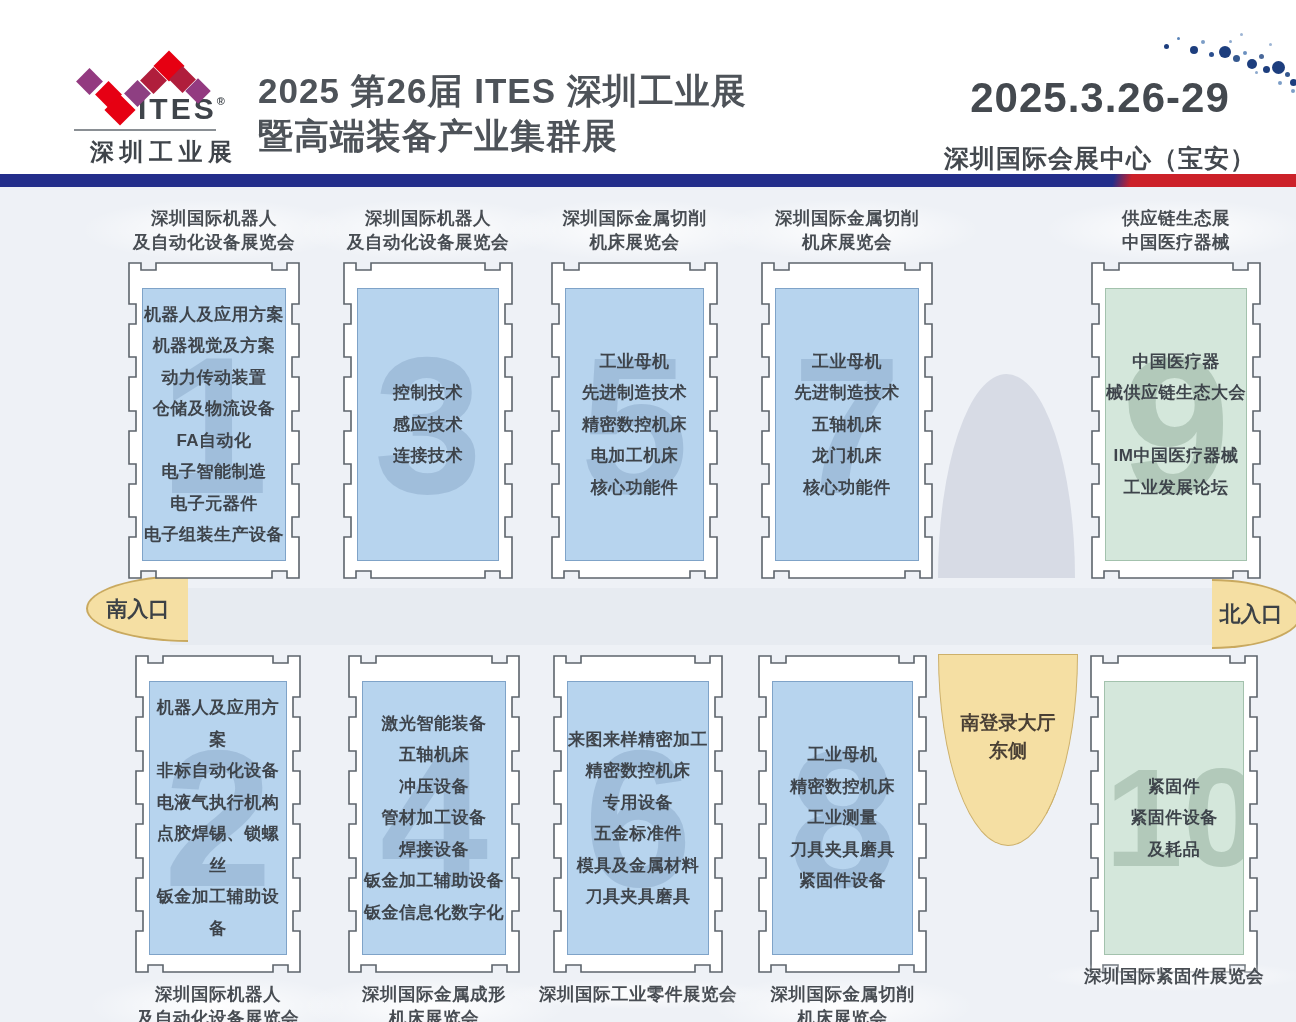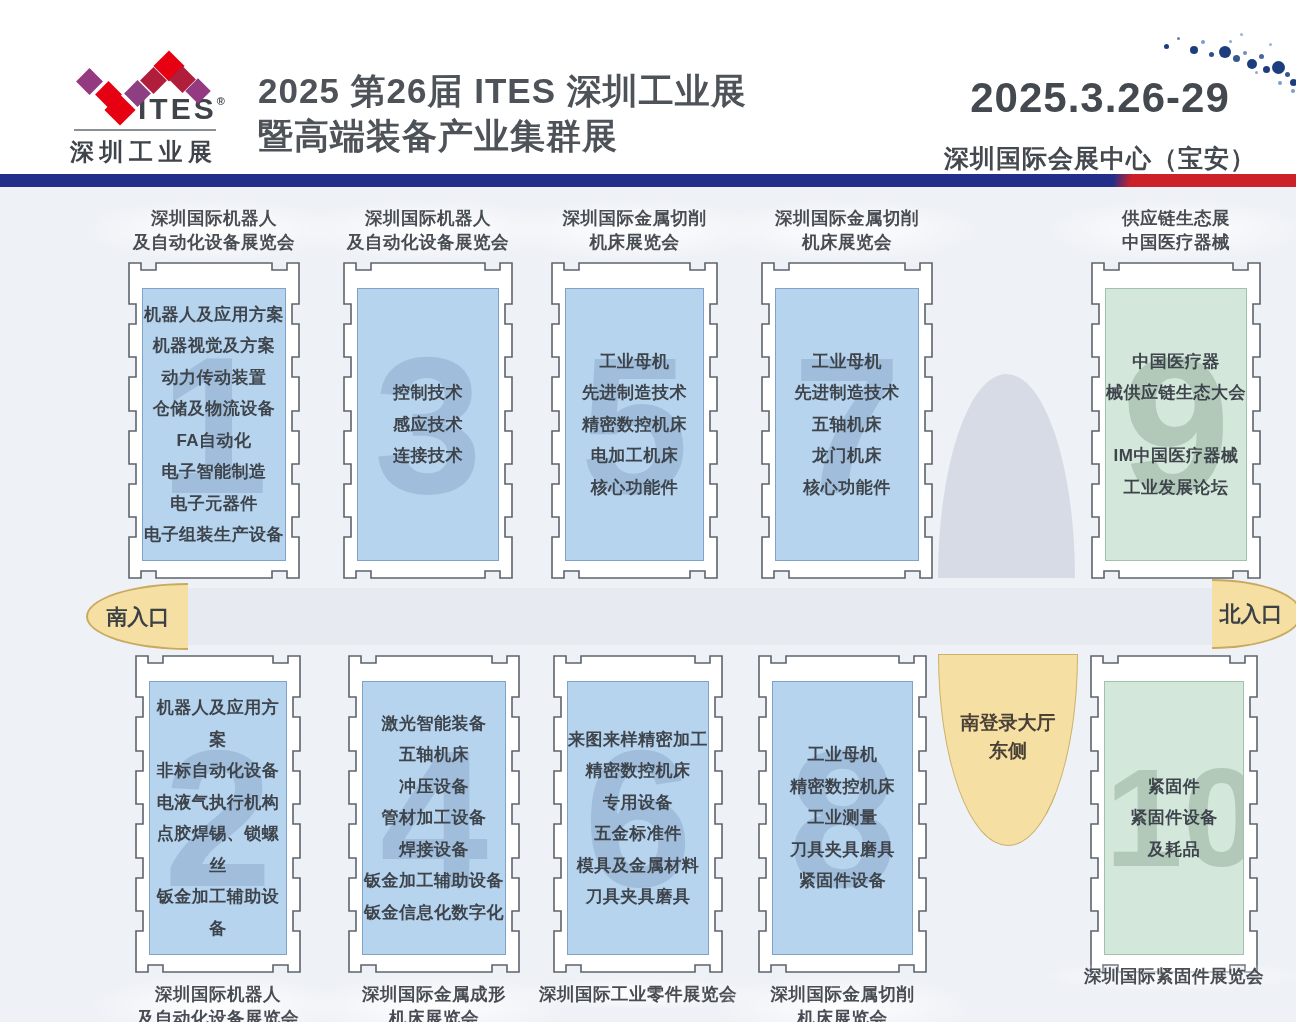--- a/index.html
+++ b/index.html
@@ -6,37 +6,37 @@
   body{font-family:"Liberation Sans","DejaVu Sans",sans-serif;}
   .page{position:relative;width:1296px;height:1022px;background:#ffffff;overflow:hidden;}
 
   
   .header{position:absolute;left:0;top:0;width:1296px;height:176px;background:#ffffff;}
   .logo{position:absolute;left:66px;top:30px;width:160px;height:140px;}
   .logo .diamond{position:absolute;transform:rotate(45deg);}
   .logo-brand{position:absolute;left:72px;top:62px;font-size:30px;font-weight:bold;color:#3f444a;letter-spacing:3px;}
   .logo-reg{font-size:11px;vertical-align:14px;font-weight:bold;}
   .logo-line{position:absolute;left:8px;top:99px;width:142px;height:2px;background:#8a8f94;}
-  .logo-sub{position:absolute;left:4px;top:106px;width:142px;text-align:justify;text-align-last:justify;font-size:24px;font-weight:bold;color:#3f444a;}
+  .logo-sub{position:absolute;left:24px;top:106px;width:142px;text-align:justify;text-align-last:justify;font-size:24px;font-weight:bold;color:#3f444a;}
   .main-title{position:absolute;left:258px;top:68px;font-size:35px;font-weight:bold;color:#4e5359;line-height:45px;letter-spacing:1px;}
   .header-right{position:absolute;left:930px;top:74px;width:340px;text-align:center;color:#44494f;}
   .header-date{font-size:42px;font-weight:bold;letter-spacing:1px;}
   .header-venue{font-size:25px;font-weight:bold;margin-top:20px;letter-spacing:1px;}
   .dot{position:absolute;border-radius:50%;}
 
   
   .divider{position:absolute;left:0;top:174px;width:1296px;height:13px;
     background:linear-gradient(103deg,#232e8b 0%,#232e8b 85.8%,#cc2129 87.2%,#cc2129 100%);}
 
   
   .map{position:absolute;left:0;top:187px;width:1296px;height:835px;background:#eef1f6;}
   .corridor{position:absolute;left:170px;top:401px;width:1056px;height:57px;background:#e7ebf1;}
   .entrance{position:absolute;background:#f5dfa3;border:2px solid #c9a95f;box-sizing:border-box;
     display:flex;align-items:center;justify-content:center;font-size:21px;font-weight:bold;color:#3c4146;}
-  .entrance.south{left:86px;top:396px;width:102px;height:67px;border-radius:100% 0 0 100%/50% 0 0 50%;border-right:none;}
+  .entrance.south{left:86px;top:388px;width:102px;height:67px;border-radius:100% 0 0 100%/50% 0 0 50%;border-right:none;}
   .entrance.north{left:1212px;top:392px;width:90px;height:70px;border-radius:0 100% 100% 0/0 50% 50% 0;border-left:none;padding-right:10px;}
   .dome{position:absolute;left:938px;top:187px;width:137px;height:204px;background:#d7dbe5;
     border-radius:50% 50% 0 0/100% 100% 0 0;}
   .lobby{position:absolute;left:938px;top:467px;width:140px;height:192px;background:#f5dfa3;border:1.5px solid #cdb06a;
     box-sizing:border-box;border-radius:0 0 50% 50%/0 0 100% 100%;display:flex;flex-direction:column;
     align-items:center;justify-content:center;font-size:19px;font-weight:bold;color:#4a4035;line-height:28px;text-align:center;padding-bottom:26px;}
   .metro{position:absolute;left:936px;top:700px;width:170px;font-size:18px;font-weight:bold;color:#3b4046;line-height:28px;}
   .metro-star{color:#e8000f;font-size:20px;margin-right:6px;}
   .metro-lines{padding-left:26px;font-weight:600;}
 

